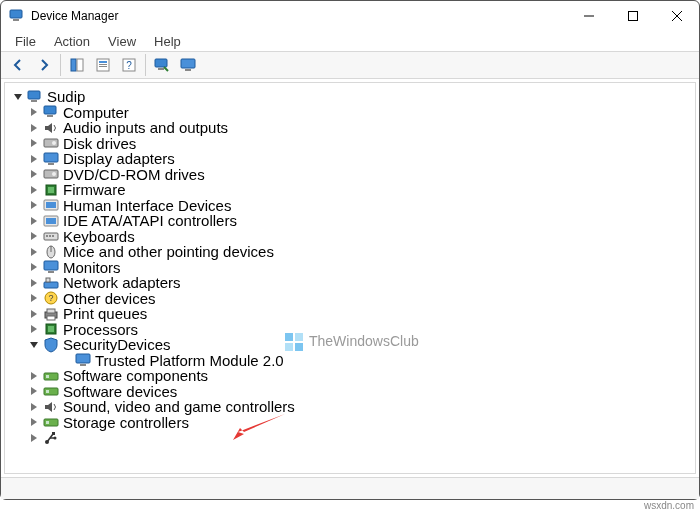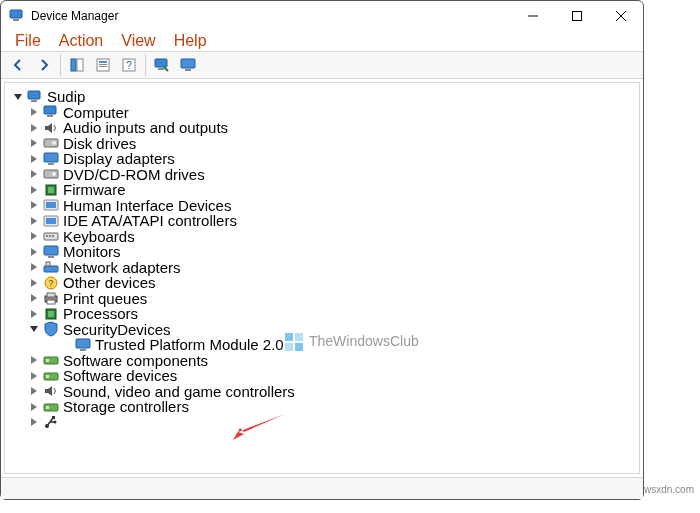--- a/index.html
+++ b/index.html
@@ -6,21 +6,21 @@
   body {
     margin: 0; padding: 0;
     font-family: "Segoe UI", Tahoma, sans-serif;
     font-size: 12px;
     background: #fff;
     width: 700px; height: 513px;
     position: relative;
     overflow: hidden;
   }
   .window {
-    width: 644px; height: 500px;
+    width: 700px; height: 500px;
     border: 1px solid #555;
     border-radius: 6px;
     background: #fff;
     display: flex; flex-direction: column;
     position: relative;
   }
 
   
   .titlebar {
     height: 30px;
@@ -41,22 +41,22 @@
   
   .menubar {
     height: 20px;
     display:flex; align-items:center;
     padding: 0 6px;
     flex: 0 0 auto;
     gap: 2px;
   }
   .menubar .menuitem {
     padding: 2px 8px;
-    font-size: 16px;
-    color:#c2410c;
+    font-size: 13px;
+    color:#404040;
   }
 
   
   .toolbar {
     height: 28px;
     border-top: 1px solid #d8d8d8;
     border-bottom: 1px solid #d8d8d8;
     background: #f7f7f7;
     display:flex; align-items:center;
     padding: 0 4px;
@@ -112,21 +112,21 @@
     position:absolute;
     left: 280px; top: 250px;
     display:flex; align-items:flex-start;
     color:#9a9a9a; font-size: 14px;
     pointer-events:none;
   }
   .watermark .wicon {
     width:18px; height:18px; margin-right:6px;
   }
   .source {
-    position:absolute; bottom:18px; right:6px;
+    position:absolute; bottom:2px; right:6px;
     font-size:10px; color:#888;
   }
 
   
   .arrow {
     position:absolute;
     left: 225px; top: 329px;
     width: 60px; height: 30px;
     pointer-events:none;
   }
@@ -399,20 +399,31 @@
             </svg></span>
           <span class="label">Keyboards</span>
         </div>
         <div class="node indent1">
           <span class="expander">
             <svg viewBox="0 0 8 8">
               <use href="#chev-right"></use>
             </svg>
           </span>
           <span class="ico"><svg viewBox="0 0 16 16">
+              <use href="#mouse-icon"></use>
+            </svg></span>
+          <span class="label">Mice and other pointing devices</span>
+        </div>
+        <div class="node indent1">
+          <span class="expander">
+            <svg viewBox="0 0 8 8">
+              <use href="#chev-right"></use>
+            </svg>
+          </span>
+          <span class="ico"><svg viewBox="0 0 16 16">
               <use href="#monitor-icon"></use>
             </svg></span>
           <span class="label">Monitors</span>
         </div>
         <div class="node indent1">
           <span class="expander">
             <svg viewBox="0 0 8 8">
               <use href="#chev-right"></use>
             </svg>
           </span>

